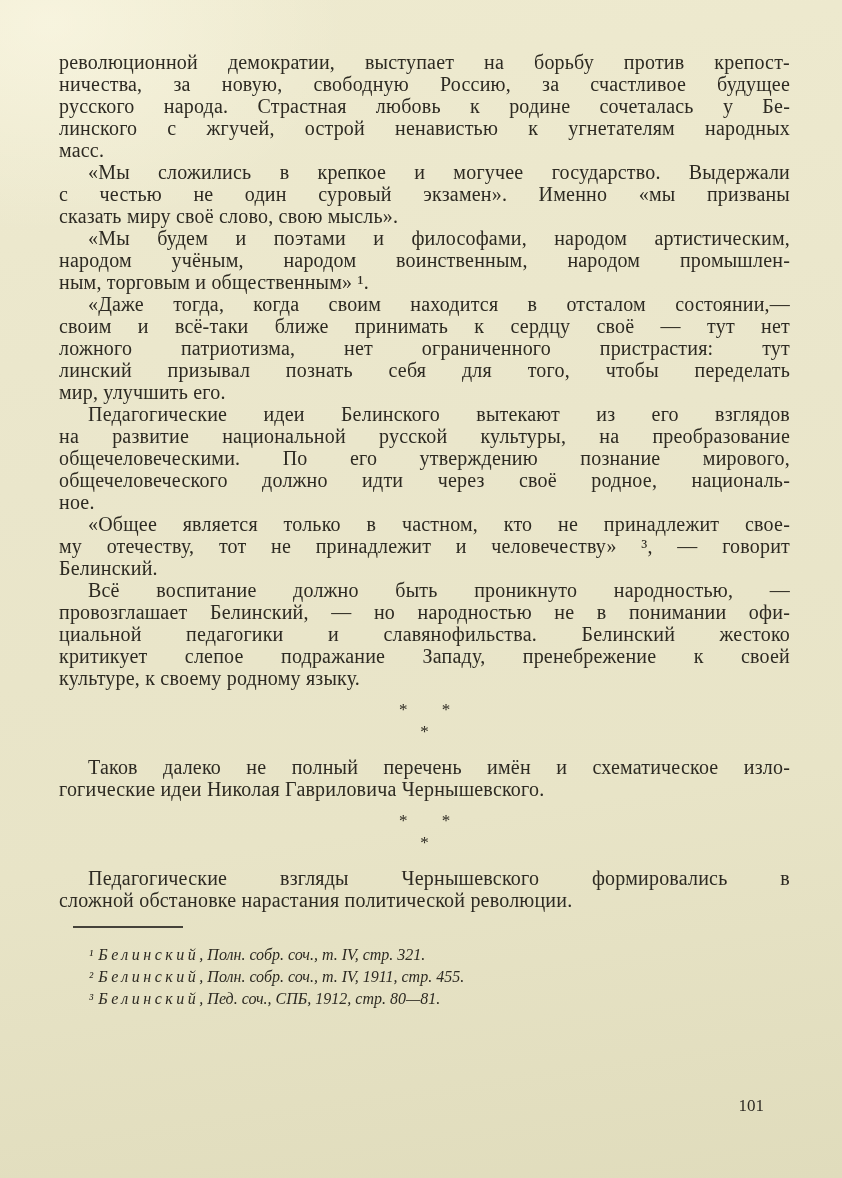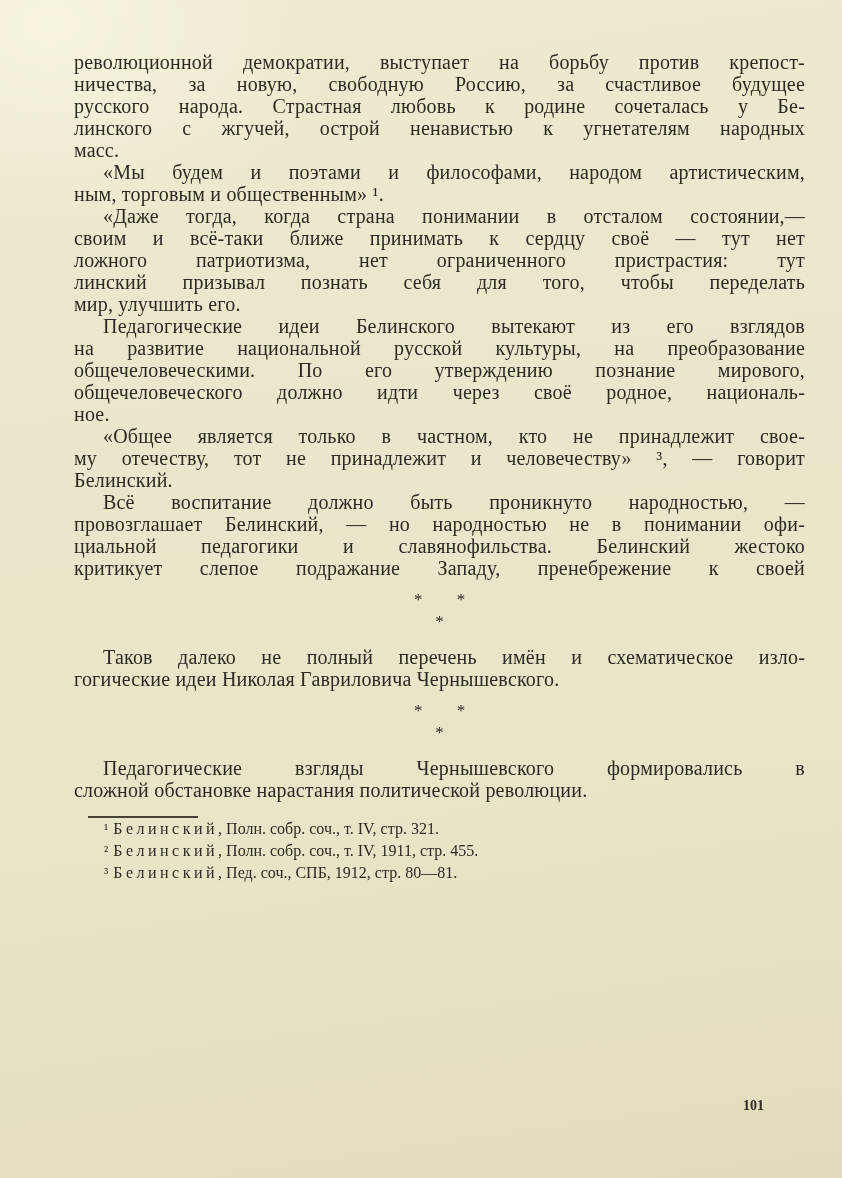--- a/index.html
+++ b/index.html
@@ -16,21 +16,21 @@
     position: relative;
     width: 842px;
     height: 1178px;
     color: #2d2a22;
     background:
       radial-gradient(ellipse 420px 300px at 6% 2%, rgba(255, 252, 235, 0.55), rgba(255,252,235,0) 70%),
       linear-gradient(172deg, #eeeacf 0%, #eae6cb 38%, #e8e4c7 68%, #e0dcbc 100%);
   }
   .text-block {
     position: absolute;
-    left: 74px;
+    left: 59px;
     top: 51px;
     width: 731px;
   }
   .paragraph { margin: 0; }
   .line {
     font-size: 20px;
     line-height: 22px;
     height: 22px;
     white-space: normal;
     text-align: justify;
@@ -53,60 +53,67 @@
     height: 22px;
   }
   .separator .sep-pair { word-spacing: 30px; }
   .footnote-rule {
     margin: 15px 0 0 14px;
     width: 110px;
     height: 2px;
     background: #45423a;
   }
   .footnotes {
+    margin-top: 16px;
     padding-left: 30px;
+    font-style: italic;
   }
   .footnote-line {
     font-size: 16px;
     line-height: 22px;
     height: 22px;
   }
   .fn-marker {
     font-size: 14px;
     margin-right: 5px;
   }
   .fn-author { letter-spacing: 3.5px; }
   .page-number {
     position: absolute;
     top: 1097px;
     right: 78px;
-    font-size: 14px;
+    font-size: 17px;
     line-height: 18px;
-    font-weight: bold;
   }
 </style>
 </head>
 <body>
 
 <div class="page">
 
   <div class="text-block" id="text-block">
       <div class="paragraph">
         <div class="line">революционной демократии, выступает на борьбу против крепост-</div>
         <div class="line">ничества, за новую, свободную Россию, за счастливое будущее</div>
         <div class="line">русского народа. Страстная любовь к родине сочеталась у Бе-</div>
         <div class="line">линского с жгучей, острой ненавистью к угнетателям народных</div>
         <div class="line last">масс.</div>
       </div>
       <div class="paragraph">
+        <div class="line indent">«Мы сложились в крепкое и могучее государство. Выдержали</div>
+        <div class="line">с честью не один суровый экзамен». Именно «мы призваны</div>
+        <div class="line last">сказать миру своё слово, свою мысль».</div>
+      </div>
+      <div class="paragraph">
         <div class="line indent">«Мы будем и поэтами и философами, народом артистическим,</div>
+        <div class="line">народом учёным, народом воинственным, народом промышлен-</div>
         <div class="line last">ным, торговым и общественным» ¹.</div>
       </div>
       <div class="paragraph">
-        <div class="line indent">«Даже тогда, когда страна понимании в отсталом состоянии,—</div>
+        <div class="line indent">«Даже тогда, когда своим находится в отсталом состоянии,—</div>
         <div class="line">своим и всё-таки ближе принимать к сердцу своё — тут нет</div>
         <div class="line">ложного патриотизма, нет ограниченного пристрастия: тут</div>
         <div class="line">линский призывал познать себя для того, чтобы переделать</div>
         <div class="line last">мир, улучшить его.</div>
       </div>
       <div class="paragraph">
         <div class="line indent">Педагогические идеи Белинского вытекают из его взглядов</div>
         <div class="line">на развитие национальной русской культуры, на преобразование</div>
         <div class="line">общечеловеческими. По его утверждению познание мирового,</div>
         <div class="line">общечеловеческого должно идти через своё родное, националь-</div>
@@ -115,20 +122,21 @@
       <div class="paragraph">
         <div class="line indent">«Общее является только в частном, кто не принадлежит свое-</div>
         <div class="line">му отечеству, тот не принадлежит и человечеству» ³, — говорит</div>
         <div class="line last">Белинский.</div>
       </div>
       <div class="paragraph">
         <div class="line indent">Всё воспитание должно быть проникнуто народностью, —</div>
         <div class="line">провозглашает Белинский, — но народностью не в понимании офи-</div>
         <div class="line">циальной педагогики и славянофильства. Белинский жестоко</div>
         <div class="line">критикует слепое подражание Западу, пренебрежение к своей</div>
+        <div class="line last">культуре, к своему родному языку.</div>
       </div>
       <div class="separator">
         <div class="sep-line sep-pair">* *</div>
         <div class="sep-line">*</div>
       </div>
       <div class="paragraph">
         <div class="line indent">Таков далеко не полный перечень имён и схематическое изло-</div>
         <div class="line last">гогические идеи Николая Гавриловича Чернышевского.</div>
       </div>
       <div class="separator">

